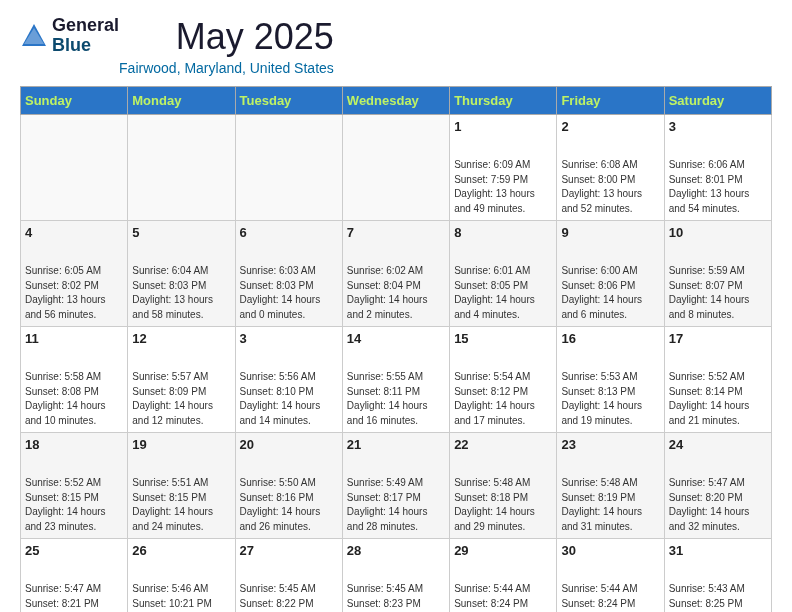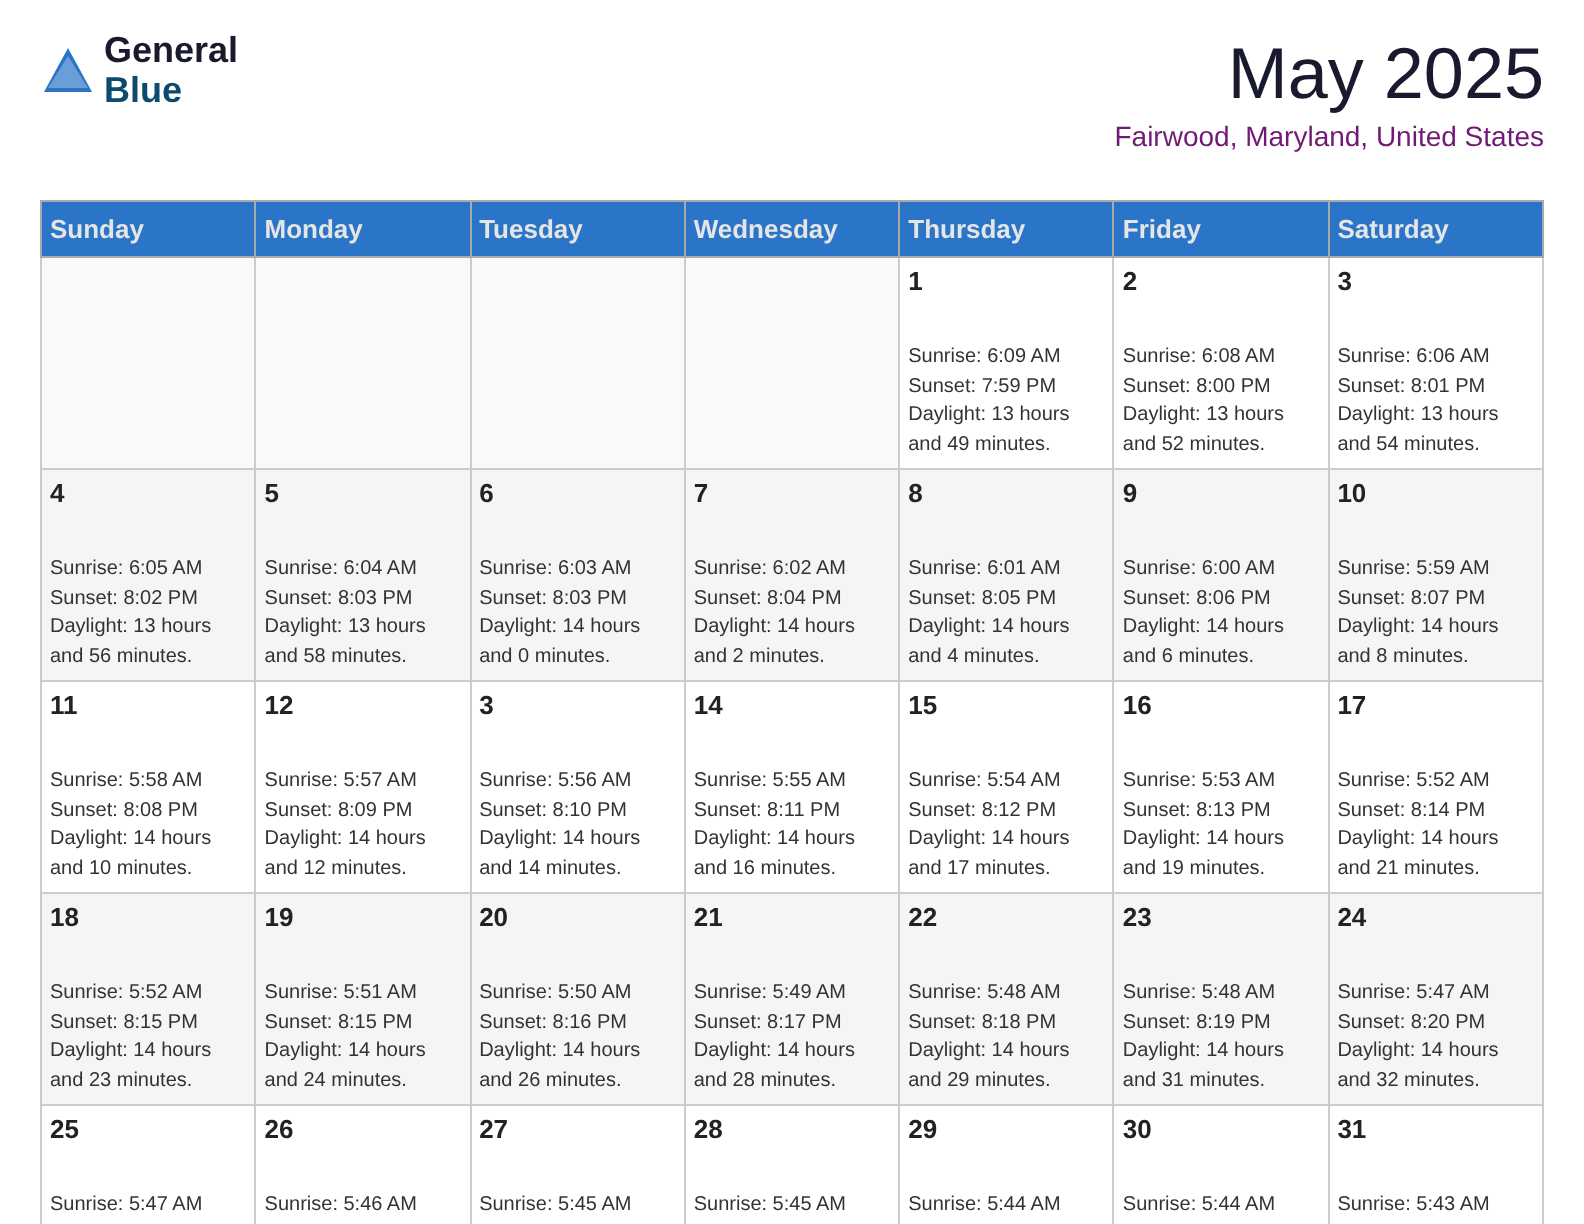--- a/index.html
+++ b/index.html
@@ -1,28 +1,28 @@
 <!DOCTYPE html>
 <html><head>
   <meta charset="utf-8">
   <style>
     * { box-sizing: border-box; margin: 0; padding: 0; }
     body { font-family: Arial, sans-serif; background: #fff; width: 792px; min-height: 612px; }
     .page { width: 792px; padding: 16px 20px; }
-    .header { display: flex; justify-content: space-between; align-items: flex-start; margin-bottom: 24px; }
+    .header { display: flex; align-items: flex-start; margin-bottom: 10px; }
     .logo { display: flex; align-items: center; }
     .logo-text { display: flex; flex-direction: column; line-height: 1.1; }
     .logo-general { font-size: 18px; font-weight: bold; color: #1a1a2e; }
     .logo-blue { font-size: 18px; font-weight: bold; color: #0c4a6e; }
     .logo-icon { width: 28px; height: 28px; margin-right: 4px; }
     .title-block { text-align: right; }
     .month-title { font-size: 36px; font-weight: normal; color: #1a1a2e; }
-    .location { font-size: 14px; color: #701a75; margin-top: 2px; }
+    .location { font-size: 14px; color: #0369a1; margin-top: 2px; }
     .calendar { width: 100%; border-collapse: collapse; }
-    .calendar th { background: #2a75c7; color: #e5e5e5; font-size: 13px; font-weight: bold; padding: 6px 4px; text-align: left; border: 1px solid #aaa; }
+    .calendar th { background: #2a75c7; color: #bef264; font-size: 13px; font-weight: bold; padding: 6px 4px; text-align: left; border: 1px solid #aaa; }
     .calendar td { border: 1px solid #ccc; vertical-align: top; padding: 4px; font-size: 10.5px; color: #333; width: calc(100%/7); background: #fff; }
     .calendar td.empty { background: #f9f9f9; }
     .day-num { font-size: 13px; font-weight: bold; color: #222; display: block; margin-bottom: 2px; }
     .day-info { font-size: 10px; color: #333; line-height: 1.45; margin-top: 24px; }
     .footer-note { font-size: 12px; color: #555; margin-top: 0; }
     tr.row-alt td { background: #f5f5f5; }
   </style>
 </head>
 <body>
 

